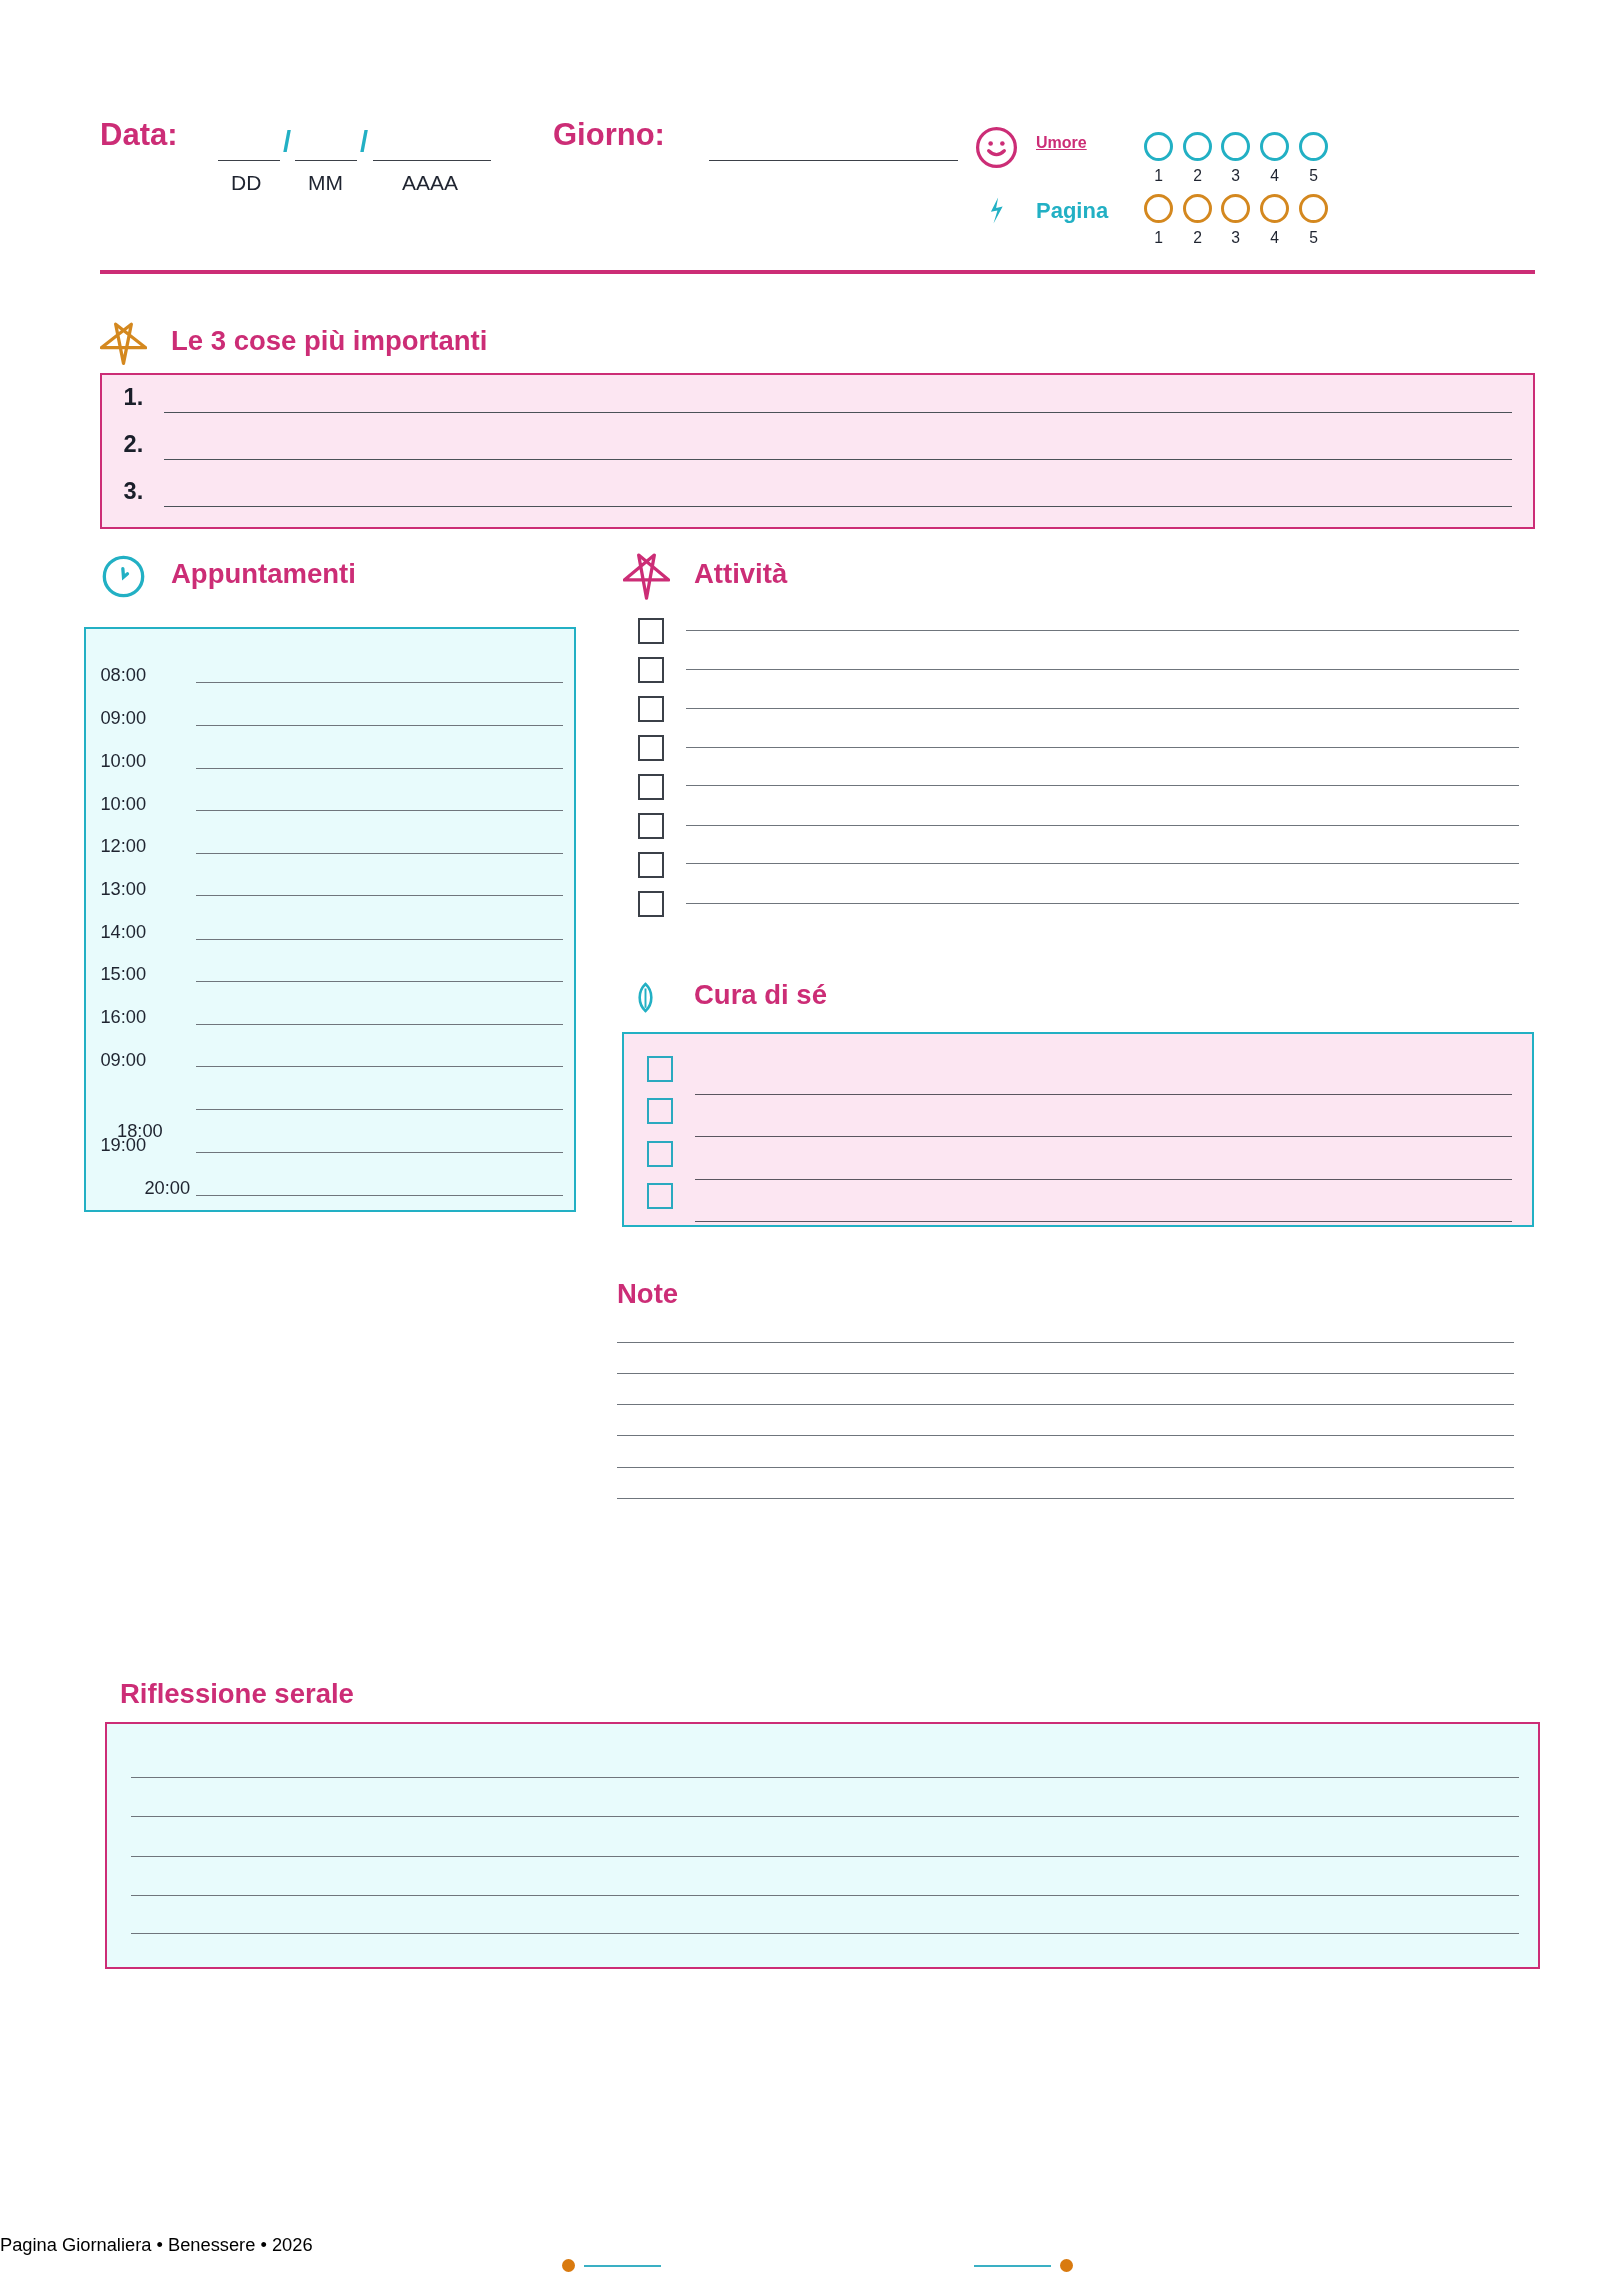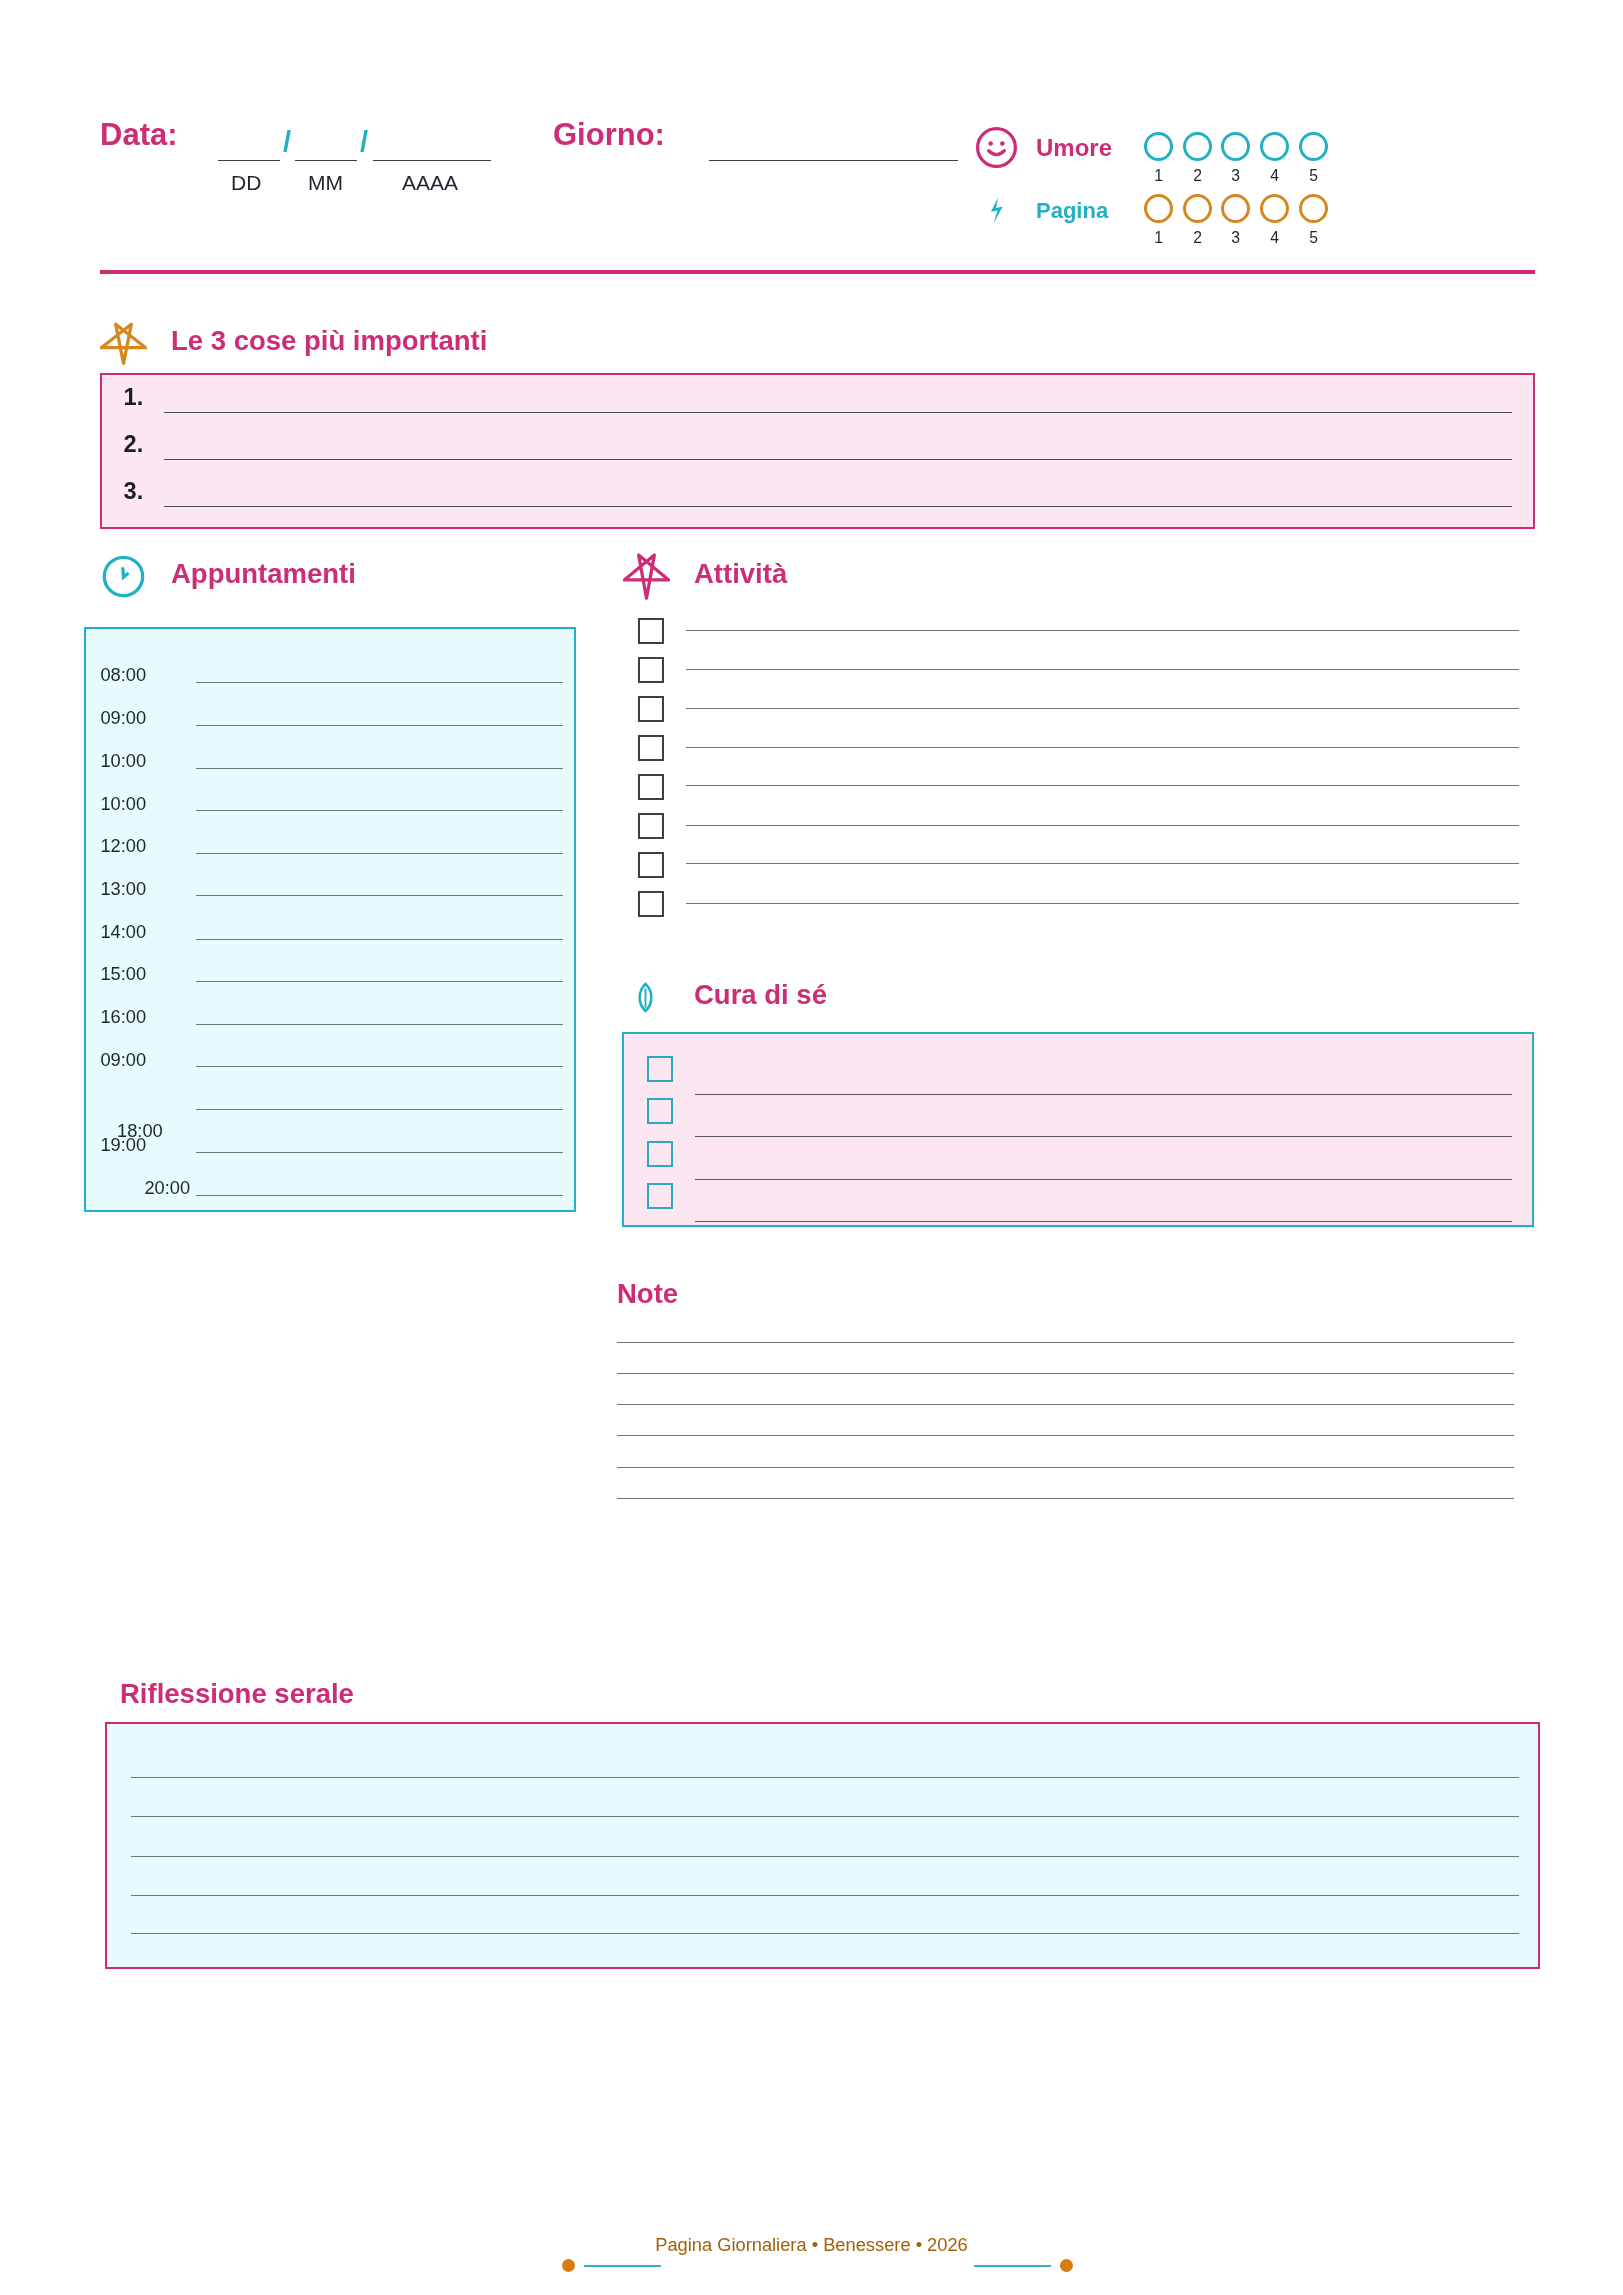--- a/index.html
+++ b/index.html
@@ -12,21 +12,21 @@
   .rule { position:absolute; height:1.3px; background:#6f757c; }
   .circle { position:absolute; width:29px; height:29px; border-radius:50%; box-sizing:border-box; }
   .c-teal { border:3.3px solid #22b0c4; }
   .c-orange { border:3.3px solid #d4881f; }
   .num { position:absolute; font-size:15.7px; color:#1f2430; width:29px; text-align:center; }
   .box { position:absolute; box-sizing:border-box; }
   .chk { position:absolute; width:26px; height:26px; box-sizing:border-box; border:2.6px solid #3b4048; background:#fff; }
   .chk-teal { position:absolute; width:26px; height:26px; box-sizing:border-box; border:2.6px solid #2aa9c0; background:transparent; }
   .time { position:absolute; font-size:18.3px; color:#1f2430; }
   .prio-num { position:absolute; font-size:23.6px; font-weight:bold; color:#1a1f2a; }
-  .footer-text { position:absolute; font-size:18.3px; color:#a16207; width:1623px; text-align:center; }
+  .footer-text { position:absolute; font-size:18.3px; color:#000000; width:1623px; }
 </style>
 </head>
 <body>
 
 <div class="abs h-label" style="left:100px; top:117px;">Data:</div>
 
 <div class="line" style="left:218px; top:160px; width:62px; background:#3b4048;"></div>
 <div class="abs teal" style="left:283px; top:126px; font-size:29px; font-weight:bold;">/</div>
 <div class="line" style="left:295px; top:160px; width:62px; background:#3b4048;"></div>
 <div class="abs teal" style="left:360px; top:126px; font-size:29px; font-weight:bold;">/</div>
@@ -38,21 +38,21 @@
 
 <div class="abs h-label" style="left:553px; top:117px;">Giorno:</div>
 <div class="line" style="left:709px; top:160px; width:249px; background:#3b4048;"></div>
 
 <svg class="abs" style="left:975px; top:126px;" width="43" height="43" viewBox="0 0 66 66">
   <circle cx="33" cy="33" r="29" fill="none" stroke="#cc2d76" stroke-width="5"></circle>
   <circle cx="24" cy="27" r="3.5" fill="#cc2d76"></circle>
   <circle cx="42" cy="27" r="3.5" fill="#cc2d76"></circle>
   <path d="M21 38 Q33 50 45 38" fill="none" stroke="#cc2d76" stroke-width="5" stroke-linecap="round"></path>
 </svg>
-<div class="abs" style="left:1036px; top:134px; font-size:24px; font-weight:bold; color:#cc2d76;">Umore</div>
+<div class="abs" style="left:1036px; top:134px; font-size:16px; font-weight:bold; color:#cc2d76;text-decoration:underline;">Umore</div>
 
 <div class="circle c-teal" style="left:1144px; top:132px;"></div>
 <div class="circle c-teal" style="left:1183px; top:132px;"></div>
 <div class="circle c-teal" style="left:1221px; top:132px;"></div>
 <div class="circle c-teal" style="left:1260px; top:132px;"></div>
 <div class="circle c-teal" style="left:1299px; top:132px;"></div>
 <div class="num" style="left:1144px; top:167px;">1</div>
 <div class="num" style="left:1183px; top:167px;">2</div>
 <div class="num" style="left:1221px; top:167px;">3</div>
 <div class="num" style="left:1260px; top:167px;">4</div>

